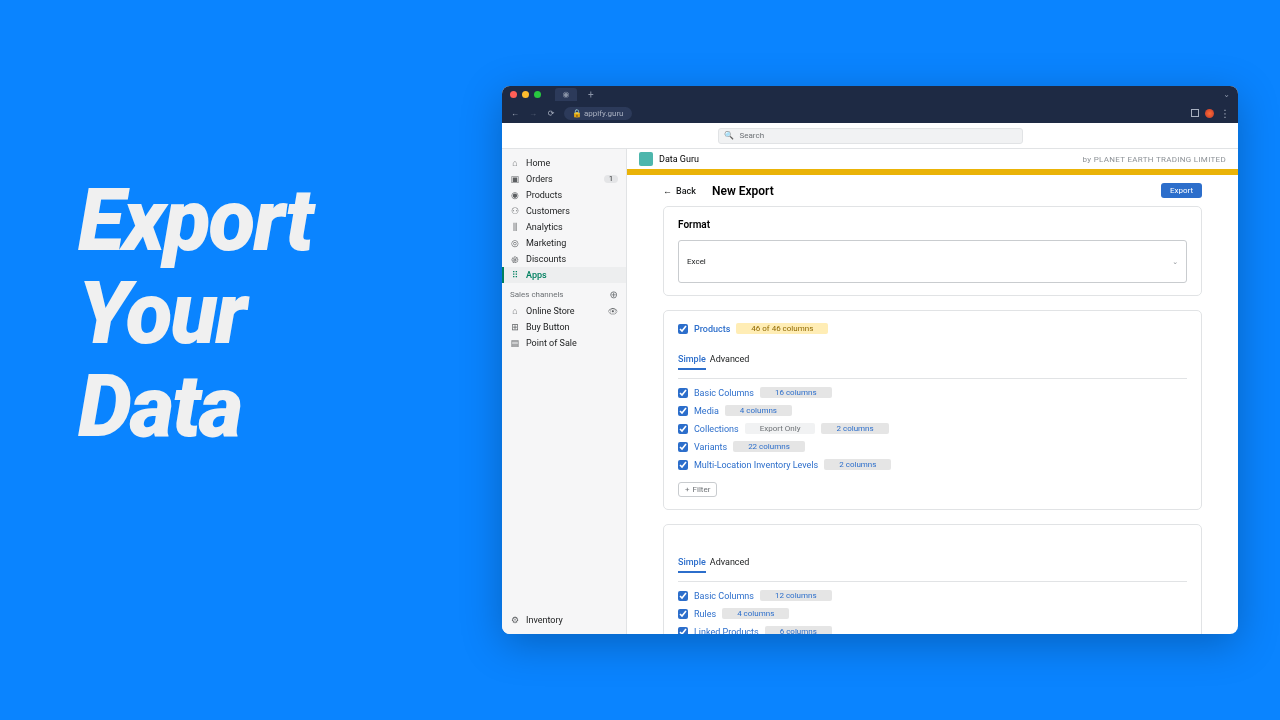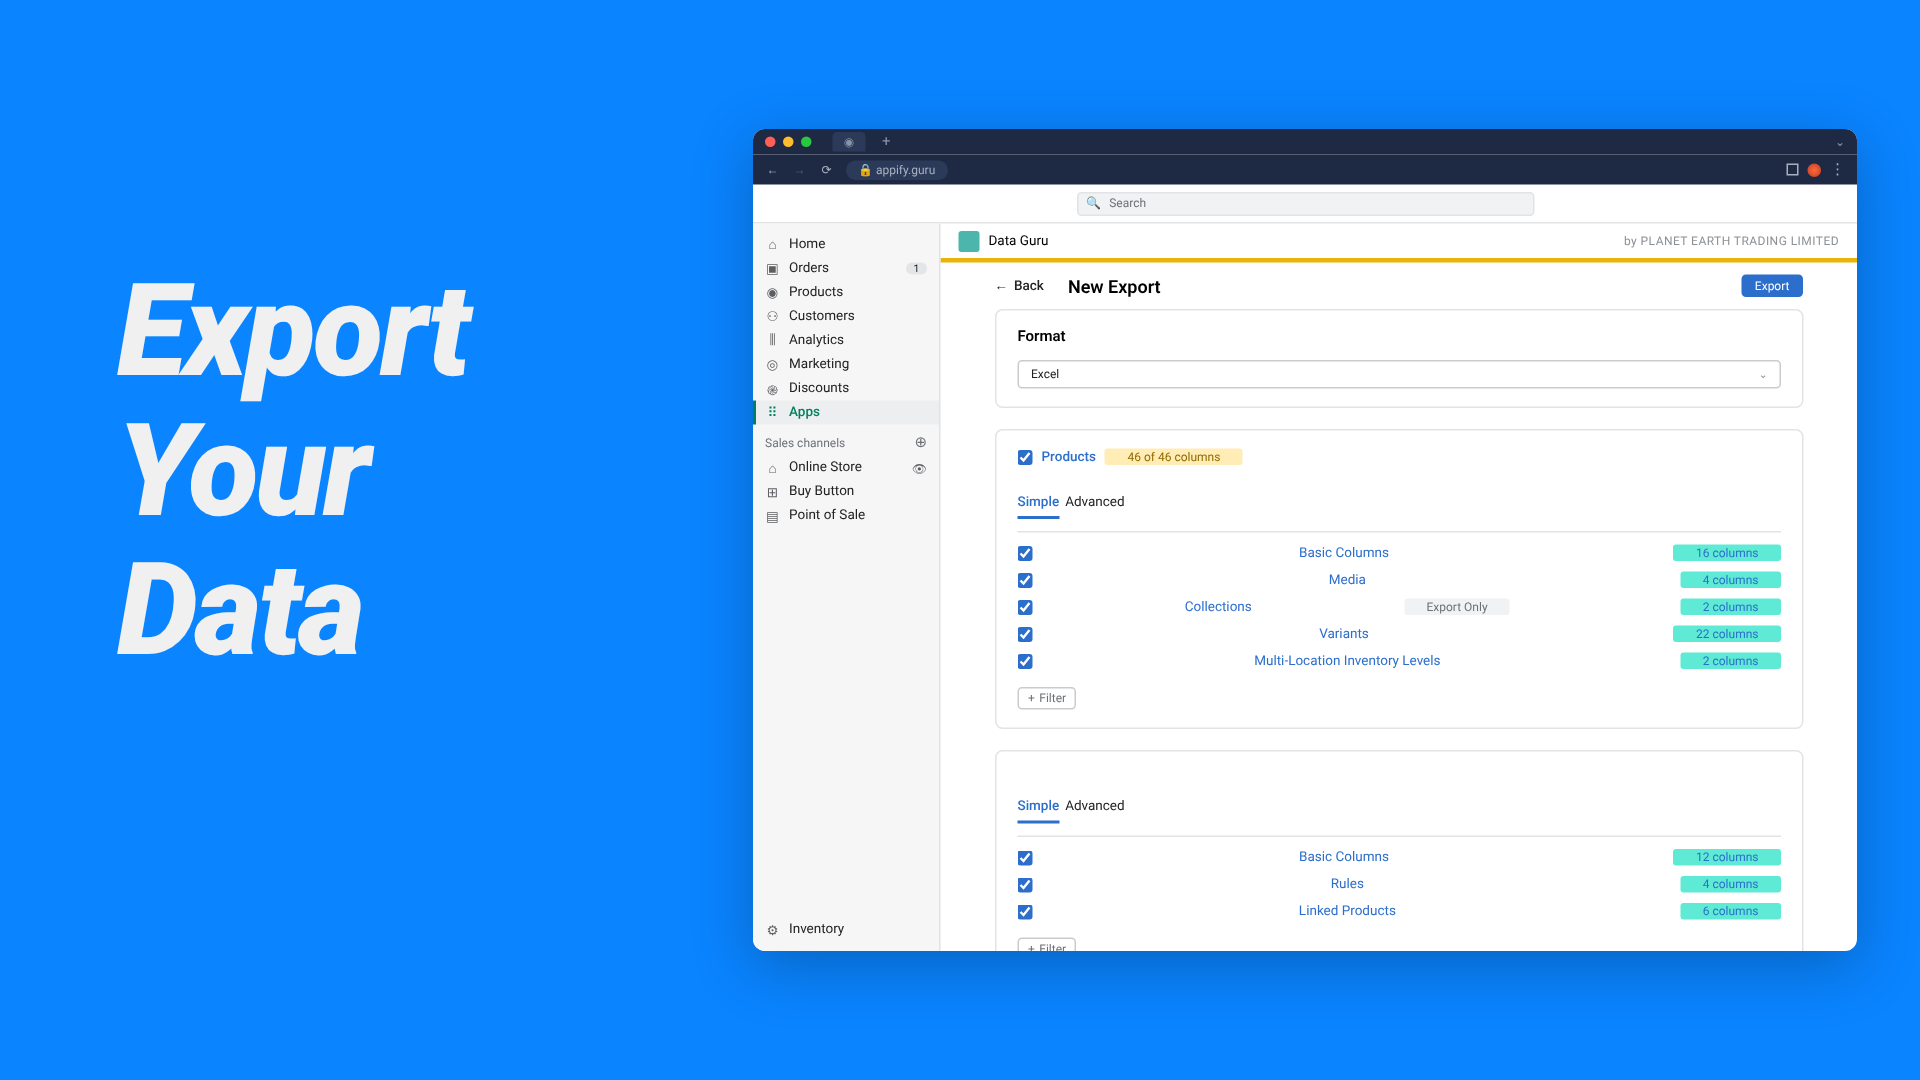--- a/index.html
+++ b/index.html
@@ -27,44 +27,44 @@
 .sidebar .item { display:flex; align-items:center; gap:6px; padding: 3px 8px; cursor:pointer; }
 .sidebar .item .icon { width:10px; height:10px; display:flex; align-items:center; justify-content:center; font-size:9px; color:#5c5f62; }
 .sidebar .item.active { background: #edeeef; color:#008060; border-left:2px solid #008060; padding-left:6px; font-weight:500;}
 .sidebar .item.active .icon { color:#008060; }
 .sidebar .badge-pill { margin-left:auto; background:#e4e5e7; border-radius:8px; padding:0 5px; font-size:7px; color:#202223; }
 .sidebar .section-head { font-size:8px; color:#6d7175; padding:6px 8px 3px; display:flex; align-items:center; }
 .sidebar .section-head .plus-sm { margin-left:auto; font-size:10px; }
 .sidebar .eye { margin-left:auto; font-size:8px; color:#5c5f62; }
 .sidebar .settings { margin-top:auto; }
 .main { flex:1; display:flex; flex-direction:column; overflow:hidden; }
-.app-header { height: 26px; border-bottom:3px solid #eab308; display:flex; align-items:center; padding:0 12px; font-size:9px;justify-content:space-between; }
+.app-header { height: 26px; border-bottom:6px solid #eab308; display:flex; align-items:center; padding:0 12px; font-size:9px;justify-content:space-between; }
 .app-header .app-icon { width:14px; height:14px; background:#4db6ac; border-radius:2px; margin-right:6px; }
 .app-header .byline { margin-left:auto; font-size:8px; color:#8c9196; letter-spacing:0.3px; }
 .page-head { display:flex; align-items:center; padding: 8px 36px; gap:10px; }
 .page-head .back { display:flex; align-items:center; gap:4px; font-size:9px; color:#202223; cursor:pointer; font-weight:500; }
 .page-head .title { font-size:12px; font-weight:600; margin-left:6px; }
 .page-head .export-btn { margin-left:auto; background:#2c6ecb; color:#fff; border:none; border-radius:3px; padding:3px 9px; font-size:8px; cursor:pointer; }
 .scroll-area { flex:1; overflow-y:auto; padding: 0 36px 20px; }
 .card { border:1px solid #e1e3e5; border-radius:5px; padding: 12px 14px; margin-bottom:14px; background:#fff; }
 .card .card-title { font-size:10px; font-weight:600; margin-bottom:10px; }
-.select-box { border:1px solid #c9cccf; border-radius:3px; padding:4px 8px; font-size:8px; color:#202223; display:flex; align-items:center; }
+.select-box { border:1px solid #c9cccf; border-radius:3px; padding:16px 8px; font-size:8px; color:#202223; display:flex; align-items:center; }
 .select-box .caret { margin-left:auto; color:#8c9196; font-size:7px; }
 .section-row { display:flex; align-items:center; gap:6px; font-size:9px; }
 .section-row .link-title { color:#2c6ecb; cursor:pointer; font-weight:500; }
 .badge { border-radius:2px; padding:1px 15px; font-size:8px; }
 .badge-orange { background:#ffedb5; color:#916a00; }
-.badge-blue { background:#5eead4; color:#2c6ecb;margin-left:12px; }
+.badge-blue { background:#e5e5e5; color:#2c6ecb; }
 .badge-gray { background:#f1f2f3; color:#6d7175; }
 input[type="checkbox"] { width:10px; height:10px; accent-color:#2c6ecb; cursor:pointer; }
 .tabs { display:flex; gap:4px; margin:20px 0 8px; font-size:9px; }
 .tabs .tab-item { padding-bottom:4px; cursor:pointer; color:#202223; }
 .tabs .tab-item.active { color:#2c6ecb; border-bottom:2px solid #2c6ecb; font-weight:500; }
 .divider { height:1px; background:#e1e3e5; margin-bottom:8px; }
-.column-row { display:flex; align-items:center; gap:6px; font-size:9px; margin-bottom:7px;justify-content:space-between; }
+.column-row { display:flex; align-items:center; gap:6px; font-size:9px; margin-bottom:7px; }
 .column-row .col-name { color:#2c6ecb; cursor:pointer; }
 .filter-btn { display:inline-flex; align-items:center; gap:3px; border:1px solid #c9cccf; border-radius:3px; padding:2px 6px; font-size:8px; color:#6d7175; cursor:pointer; margin-top:2px; }
 .scroll-area::-webkit-scrollbar { width:7px; }
 .scroll-area::-webkit-scrollbar-thumb { background:#c9cccf; border-radius:4px; }
 </style>
 </head>
 <body>
 
 <div class="hero-text">Export<br>Your<br>Data</div>
 

